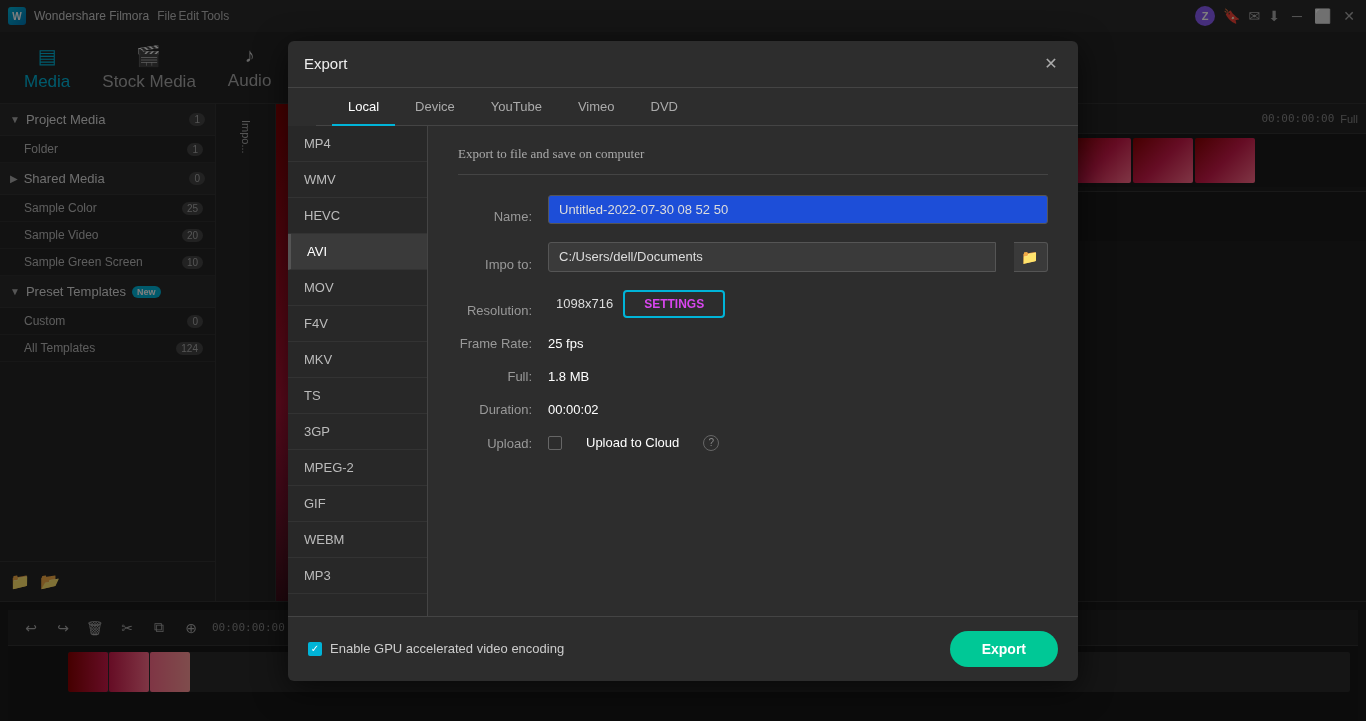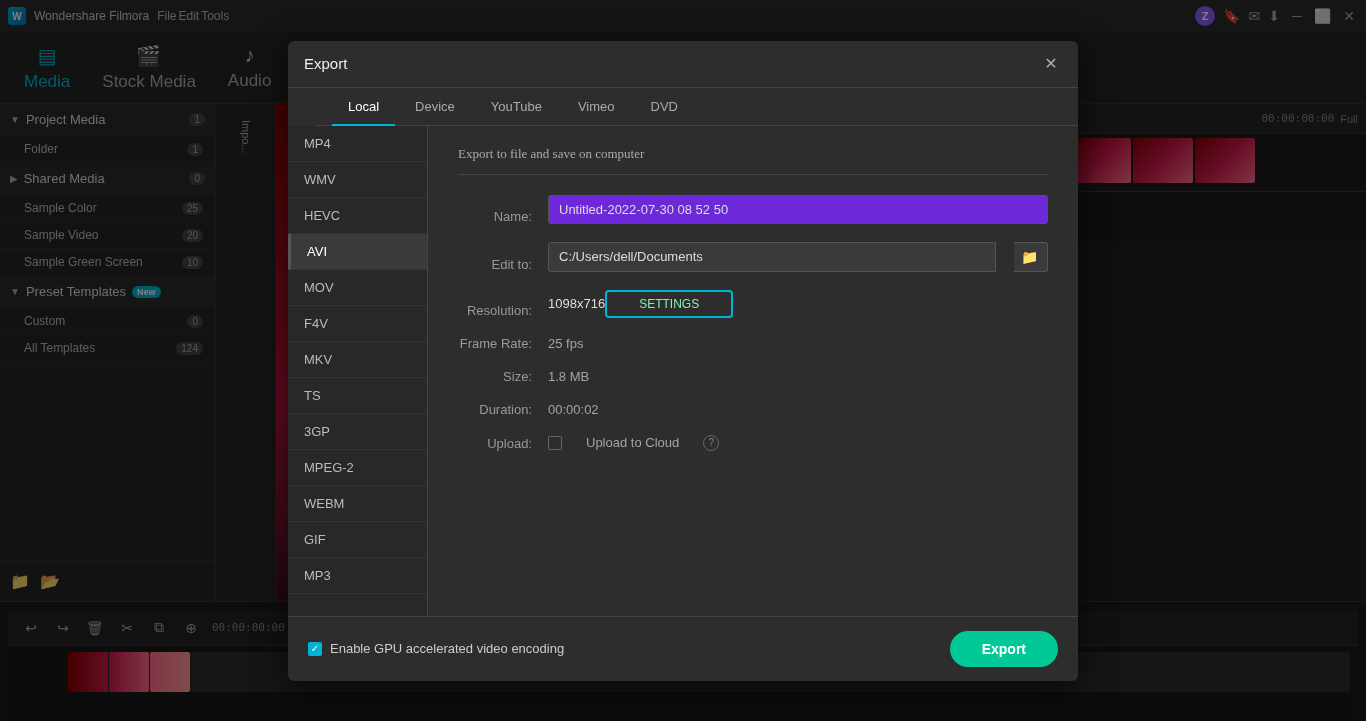--- a/index.html
+++ b/index.html
@@ -276,25 +276,25 @@
       width: 90px;
       font-size: 13px;
       color: #999;
       text-align: right;
       padding-right: 16px;
       flex-shrink: 0;
     }
     .field-value {
       flex: 1;
       font-size: 13px;
-      color: #a3a3a3;
+      color: #ffffff;
     }
     .field-input {
       flex: 1;
-      background: #6d28d9;
+      background: #1d4ed8;
       border: 1px solid #555;
       border-radius: 3px;
       padding: 6px 10px;
       font-size: 13px;
       color: #ddd;
       outline: none;
     }
     .save-to-row {
       display: flex;
       gap: 18px;
@@ -316,34 +316,36 @@
       border-left: none;
       border-radius: 0 3px 3px 0;
       padding: 6px 8px;
       cursor: pointer;
       color: #aaa;
       font-size: 14px;
     }
     .resolution-row {
       display: flex;
       align-items: center;
+      gap: 10px;
+      margin-left: 8px;
     }
     .resolution-value {
       font-size: 13px;
       color: #ddd;
     }
     .settings-btn {
       background: transparent;
       border: 2px solid #00b4d8;
       border-radius: 4px;
-      padding: 5px 32px;
-      color: #86efac;
+      padding: 5px 19px;
+      color: #d946ef;
       font-size: 12px;
       cursor: pointer;
-      font-weight: 400;
+      font-weight: 700;
     }
 
     .upload-row {
       display: flex;
       align-items: center;
       gap: 24px;
     }
     .checkbox-custom {
       width: 14px; height: 14px;
       border: 1px solid #666;
@@ -674,56 +676,56 @@
           <div class="format-item">MP4</div>
           <div class="format-item">WMV</div>
           <div class="format-item">HEVC</div>
           <div class="format-item active">AVI</div>
           <div class="format-item">MOV</div>
           <div class="format-item">F4V</div>
           <div class="format-item">MKV</div>
           <div class="format-item">TS</div>
           <div class="format-item">3GP</div>
           <div class="format-item">MPEG-2</div>
+          <div class="format-item">GIF</div>
           <div class="format-item">WEBM</div>
-          <div class="format-item">GIF</div>
           <div class="format-item">MP3</div>
         </div>
 
         <div class="settings-panel">
           <div class="settings-subtitle">Export to file and save on computer</div>
 
           <div class="field-row">
             <span class="field-label">Name:</span>
             <input class="field-input" type="text" value="Untitled-2022-07-30 08 52 50" style="">
           </div>
 
           <div class="field-row">
-            <span class="field-label">Edit to:</span>
+            <span class="field-label">Impo to:</span>
             <div class="save-to-row">
               <input class="save-to-input" type="text" value="C:/Users/dell/Documents" style="">
               <button class="folder-btn">📁</button>
             </div>
           </div>
 
           <div class="field-row">
             <span class="field-label">Resolution:</span>
             <div class="resolution-row">
               <span class="resolution-value">1098x716</span>
               <button class="settings-btn">SETTINGS</button>
             </div>
           </div>
 
           <div class="field-row">
             <span class="field-label">Frame Rate:</span>
             <span class="field-value">25 fps</span>
           </div>
 
           <div class="field-row">
-            <span class="field-label">Size:</span>
+            <span class="field-label">Full:</span>
             <span class="field-value">1.8 MB</span>
           </div>
 
           <div class="field-row">
             <span class="field-label">Duration:</span>
             <span class="field-value">00:00:02</span>
           </div>
 
           <div class="field-row">
             <span class="field-label">Upload:</span>

